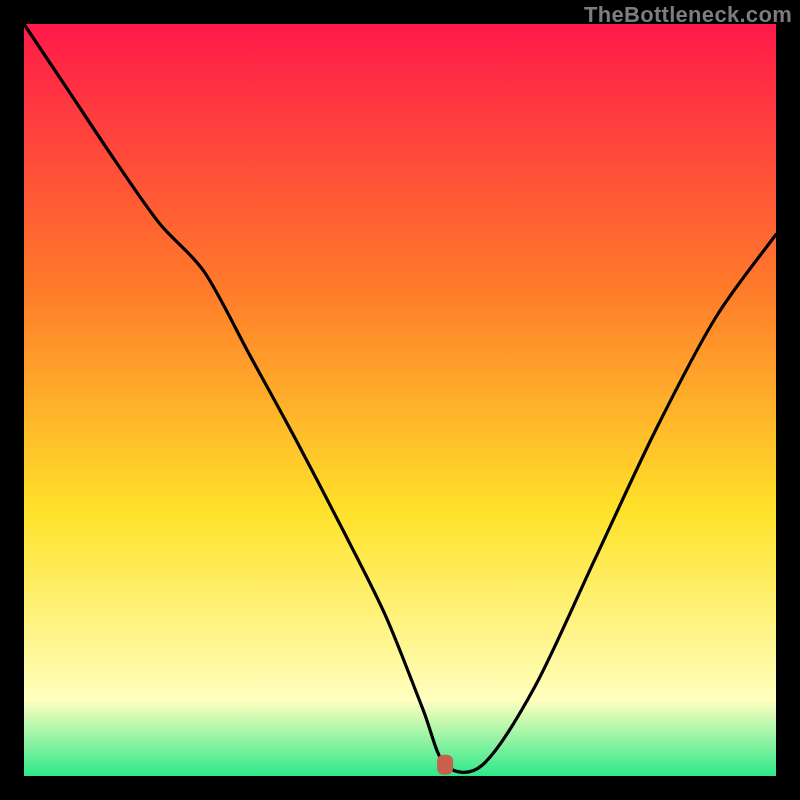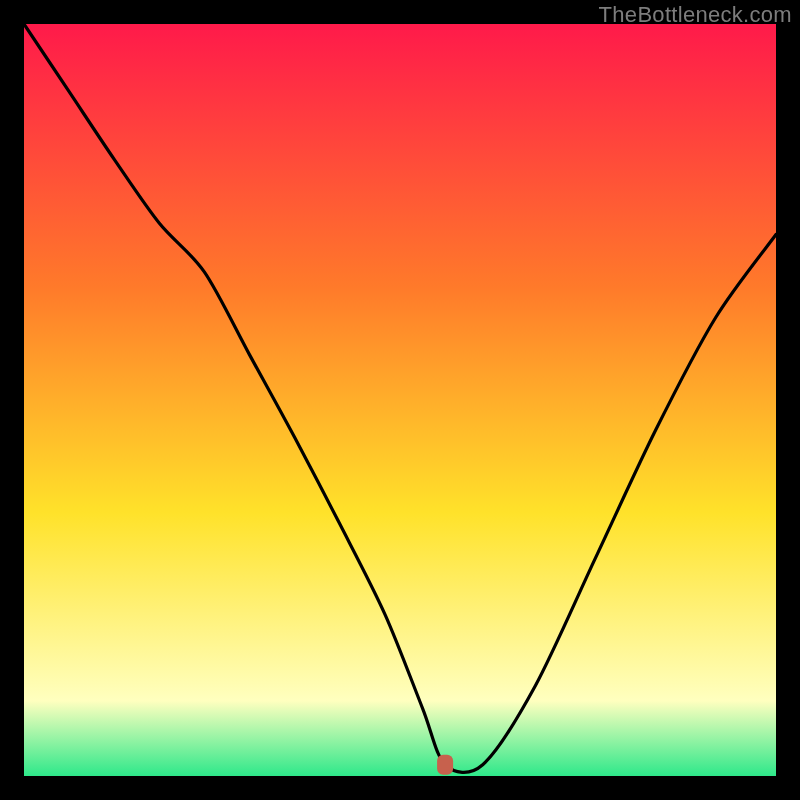--- a/index.html
+++ b/index.html
@@ -25,21 +25,21 @@
     top: 24px;
     width: 752px;
     height: 752px;
   }
   .watermark {
     position: absolute;
     top: 2px;
     right: 8px;
     color: #7d7d7d;
     font-size: 22px;
-    font-weight: 400;
+    font-weight: 700;
     letter-spacing: 0.3px;
     user-select: none;
     margin-left: 24px;
   }
   svg {
     display: block;
   }
 </style>
 </head>
 <body>

